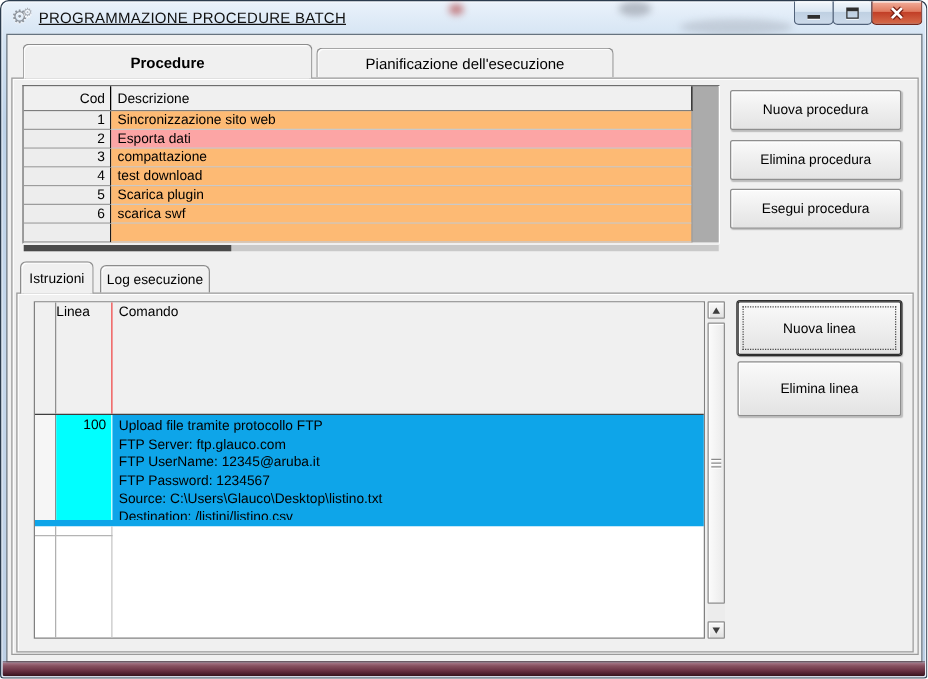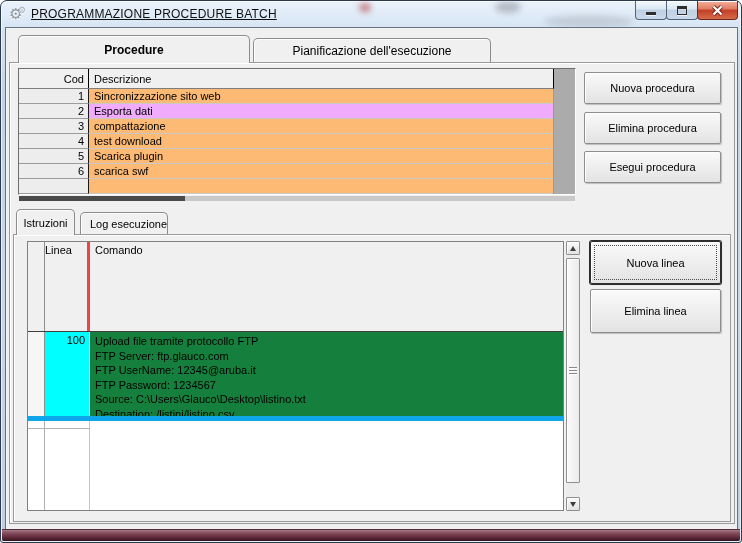--- a/index.html
+++ b/index.html
@@ -38,21 +38,21 @@
           background:linear-gradient(180deg,#a8798a 0%,#86505f 25%,#6d3547 55%,#4a1d2b 85%,#351219 100%);}
   
   .tab{position:absolute;background:#f0f0f0;border:1px solid #8c8c8c;border-bottom:none;
        border-radius:5px 5px 0 0;display:flex;align-items:center;justify-content:center;
        box-shadow:inset 1px 1px 0 #fdfdfd;}
   .tab-main-active{left:17px;top:34px;width:232px;height:28px;z-index:4;font-weight:bold;font-size:12px;}
   .tab-main{left:252px;top:37px;width:238px;height:24px;z-index:2;font-size:12px;}
   .tabpage{position:absolute;left:8px;top:61px;width:726px;height:462px;z-index:3;
            border:1px solid #9a9a9a;background:#f0f0f0;box-shadow:inset 1px 1px 0 #fff;}
   .tab-sub-active{left:15px;top:208px;width:59px;height:26px;z-index:6;}
-  .tab-sub{left:79px;top:211px;width:88px;height:23px;z-index:4;justify-content:flex-end;}
+  .tab-sub{left:79px;top:211px;width:88px;height:23px;z-index:4;}
   .subpage{position:absolute;left:12px;top:233px;width:718px;height:288px;z-index:5;
            border:1px solid #9a9a9a;background:#f0f0f0;box-shadow:inset 1px 1px 0 #fff;}
   
   .btn{position:absolute;display:flex;align-items:center;justify-content:center;z-index:5;
        background:linear-gradient(180deg,#fafafa,#ececec 60%,#e3e3e3);
        border:1px solid #8e8e8e;border-radius:2px;font-size:11px;
        box-shadow:inset 1px 1px 0 #ffffff,1px 1px 1px rgba(0,0,0,.22);}
   .btn-w{left:583px;width:137px;height:32px;}
   .btn-l{left:589px;width:131px;z-index:7;}
   .btn-default{border:1px solid #2e2e2e;box-shadow:inset 1px 1px 0 #fff,0 0 0 1px #2e2e2e,1px 1px 1px rgba(0,0,0,.25);}
@@ -63,35 +63,35 @@
          border-right:1px solid #fff;border-bottom:1px solid #fff;}
   .g1head{display:flex;width:535px;height:20px;background:#f0f0f0;border-bottom:1px solid #7d7d7d;
           border-right:1px solid #000;}
   .g1head .hc{width:70px;border-right:1px solid #000;text-align:right;padding:4px 4px 0 0;}
   .g1head .hd{flex:1;padding:4px 0 0 5px;}
   .g1row{display:flex;width:535px;height:15px;border-right:1px solid #9a9a9a;}
   .g1cod{width:70px;background:#ededed;border-right:1px solid #1a1a1a;border-bottom:1px solid #9c9c9c;
          text-align:right;padding:1px 4px 0 0;line-height:13px;}
   .g1desc{flex:1;background:#fdba74;border-bottom:1px solid #c9c9c9;padding:1px 0 0 5px;line-height:13px;
           white-space:nowrap;overflow:hidden;}
-  .g1row.sel .g1desc{background:#f0abfc;}
+  .g1row.sel .g1desc{background:#fca5a5;}
   .hscroll{position:absolute;left:18px;top:195px;width:556px;height:5px;background:#c9c9c9;z-index:5;}
   .hthumb{width:166px;height:5px;background:#4a4a4a;}
   
   .grid2{position:absolute;left:26px;top:240px;width:537px;height:270px;z-index:7;background:#fff;
          border:1px solid #808080;display:flex;flex-direction:column;}
   .g2head{display:flex;height:90px;background:#f0f0f0;border-bottom:1px solid #3f3f3f;}
   .g2head .sel{width:17px;border-right:1px solid #8f8f8f;}
-  .g2head .hl{width:45px;border-right:3px solid #ef4444;text-align:right;padding:2px 19px 0 0;}
+  .g2head .hl{width:45px;border-right:1px solid #ef4444;text-align:right;padding:2px 19px 0 0;}
   .g2head .hcm{flex:1;padding:2px 0 0 5px;}
   .g2row{display:flex;height:89px;border-bottom:5px solid #0ea5e9;}
   .g2row .sel{width:17px;background:#f6f6f6;border-right:1px solid #8f8f8f;}
   .g2row .lin{width:45px;background:#00ffff;border-right:1px solid #fff;text-align:right;
               padding:2px 4px 0 0;}
-  .g2row .com{flex:1;background:#15803d;padding:2px 0 0 5px;line-height:14.5px;white-space:nowrap;overflow:hidden;}
+  .g2row .com{flex:1;background:#0ea5e9;padding:2px 0 0 5px;line-height:14.5px;white-space:nowrap;overflow:hidden;}
   .g2empty{flex:1;display:flex;position:relative;}
   .g2empty .sel{width:17px;border-right:1px solid #b0b0b0;}
   .g2empty .lin{width:45px;border-right:1px solid #c6c6c6;}
   .g2empty .stub{position:absolute;left:0;top:7px;width:62px;height:1px;background:#b4b4b4;}
   
   .vscroll{position:absolute;left:565px;top:240px;width:14px;height:270px;z-index:7;background:#ececec;}
   .sbtn{position:absolute;left:0;width:14px;height:14px;border:1px solid #8f8f8f;border-radius:1px;
         background:linear-gradient(180deg,#fafafa,#e2e2e2);display:flex;align-items:center;justify-content:center;
         box-shadow:inset 1px 1px 0 #fff;}
   .sb-up{top:0;} .sb-down{bottom:0;}

